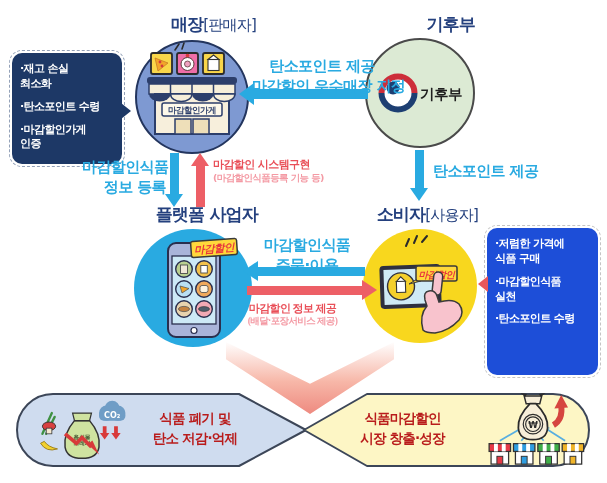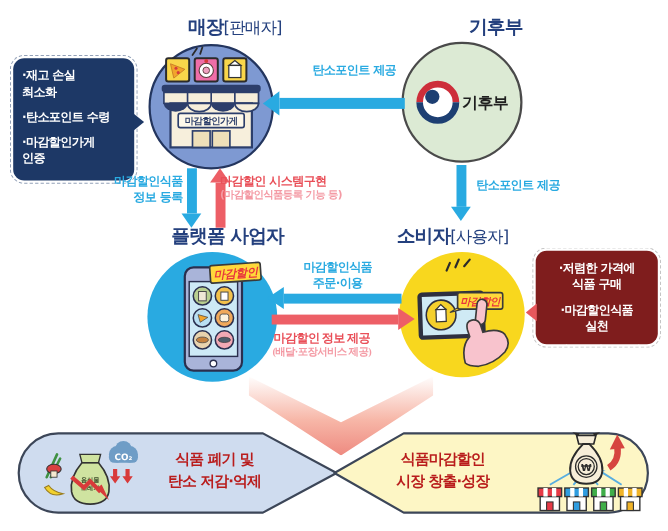--- a/index.html
+++ b/index.html
@@ -20,35 +20,35 @@
 
   .benefit-box{position:absolute;border-radius:10px;padding:9px 8px;box-sizing:border-box;}
   .benefit-box .item{color:#fff;font-weight:700;font-size:11px;line-height:1.35;
                      white-space:pre-line;margin-bottom:8px;letter-spacing:-0.6px;}
   .benefit-box .item:last-child{margin-bottom:0;}
   .navy-box{left:12px;top:37px;width:110px;height:111px;background:#1d3866;
             outline:1.5px dashed #93a1b8;outline-offset:2.5px;margin-top:16px;}
   .navy-box::after{content:"";position:absolute;right:-9px;top:50px;
             border-top:8px solid transparent;border-bottom:8px solid transparent;
             border-left:10px solid #1d3866;}
-  .red-box{left:487px;top:228px;width:111px;height:85px;background:#7f1d1d;
-            outline:1.5px dashed #c4c4c4;outline-offset:2.5px;text-align:center;}
+  .red-box{left:487px;top:228px;width:111px;height:147px;background:#1d4ed8;
+            outline:1.5px dashed #c4c4c4;outline-offset:2.5px;}
   .red-box::before{content:"";position:absolute;left:-9px;top:48px;
             border-top:8px solid transparent;border-bottom:8px solid transparent;
             border-right:10px solid #e8575c;}
 
   .hbody{position:absolute;height:10px;}
   .vbody{position:absolute;width:9px;}
   .head{position:absolute;width:0;height:0;}
   .blue-bg{background:#29aae1;}
   .red-bg{background:#ed5f66;}
 
   .lbl{position:absolute;font-weight:700;letter-spacing:-0.6px;white-space:nowrap;}
   .lbl .ln{display:block;}
-  .lbl-blue{color:#29aae1;font-size:11px;line-height:1.32;}
+  .lbl-blue{color:#29aae1;font-size:15px;line-height:1.32;}
   .lbl-red .main{color:#e94f58;font-size:11px;line-height:1.3;display:block;}
   .lbl-red .sub{color:#f49aa4;font-size:9.5px;line-height:1.3;display:block;font-weight:700;}
   .center{text-align:center;}
   .rightal{text-align:right;}
 
   .chevron{position:absolute;left:226px;top:342px;width:168px;height:72px;
            background:linear-gradient(180deg, rgba(252,233,226,0.05), #f7b7a8 55%, #ee8a80);
            clip-path:polygon(0% 0%, 50% 58%, 100% 0%, 100% 24%, 50% 100%, 0% 24%);}
 
   .banner-text{position:absolute;text-align:center;font-weight:800;font-size:13.5px;
@@ -61,21 +61,21 @@
 
   <div class="node-title" style="left:120px;top:13px;width:136px;">
     <span>매장</span><span class="suffix">[판매자]</span>
   </div>
   <div class="node-title" style="left:375px;top:13px;width:100px;">
     <span>기후부</span>
   </div>
   <div class="node-title" style="left:118px;top:203px;width:140px;">
     <span>플랫폼 사업자</span>
   </div>
-  <div class="node-title" style="left:332px;top:203px;width:130px;">
+  <div class="node-title" style="left:348px;top:203px;width:130px;">
     <span>소비자</span><span class="suffix">[사용자]</span>
   </div>
 
   <div class="benefit-box navy-box">
     <div class="item">·재고 손실
  최소화</div>
     <div class="item">·탄소포인트 수령</div>
     <div class="item">·마감할인가게
  인증</div>
   </div>
@@ -168,32 +168,33 @@
       <text x="73.5" y="48.5" text-anchor="middle" font-size="9.5" font-weight="bold" font-style="italic" fill="#e8333d" letter-spacing="-0.5">마감할인</text>
     </g>
     <rect x="70" y="43" width="9" height="23" rx="4.5" fill="#f8c3cd" stroke="#3a3a3a" stroke-width="1.5" transform="rotate(6 74 54)"></rect>
     <path d="M60,101 Q56,86 64,77 L62,71 Q60,63 66,62 Q72,61 74,67 L76,73 Q90,69 96,75 Q102,83 96,91 Q86,102 72,104 Q63,104 60,101 Z" fill="#f8c3cd" stroke="#3a3a3a" stroke-width="1.5"></path>
   </svg>
 
   <div class="hbody blue-bg" style="left:254px;top:89px;width:114px;"></div>
   <div class="head" style="left:239px;top:83px;border-top:11.5px solid transparent;border-bottom:11.5px solid transparent;border-right:15px solid #29aae1;"></div>
   <div class="lbl lbl-blue center" style="left:252px;top:57px;width:140px;">
     <span class="ln">탄소포인트 제공</span>
+    <span class="ln">마감할인 우수매장 지정</span>
   </div>
 
   <div class="vbody blue-bg" style="left:170px;top:153px;height:41px;"></div>
   <div class="head" style="left:165px;top:194px;border-left:9.5px solid transparent;border-right:9.5px solid transparent;border-top:13px solid #29aae1;"></div>
   <div class="lbl lbl-blue rightal" style="left:82px;top:158px;width:84px;">
     <span class="ln">마감할인식품</span>
     <span class="ln">정보 등록</span>
   </div>
 
   <div class="head" style="left:191px;top:153px;border-left:9.5px solid transparent;border-right:9.5px solid transparent;border-bottom:13px solid #ed5f66;"></div>
   <div class="vbody red-bg" style="left:196px;top:166px;height:41px;"></div>
-  <div class="lbl lbl-red" style="left:200px;top:158px;width:140px;">
+  <div class="lbl lbl-red" style="left:213px;top:158px;width:140px;">
     <span class="main">마감할인 시스템구현</span>
     <span class="sub">(마감할인식품등록 기능 등)</span>
   </div>
 
   <div class="vbody blue-bg" style="left:415px;top:150px;height:38px;"></div>
   <div class="head" style="left:410px;top:188px;border-left:9.5px solid transparent;border-right:9.5px solid transparent;border-top:13px solid #29aae1;"></div>
   <div class="lbl lbl-blue" style="left:433px;top:162px;width:110px;">
     <span class="ln">탄소포인트 제공</span>
   </div>
 

